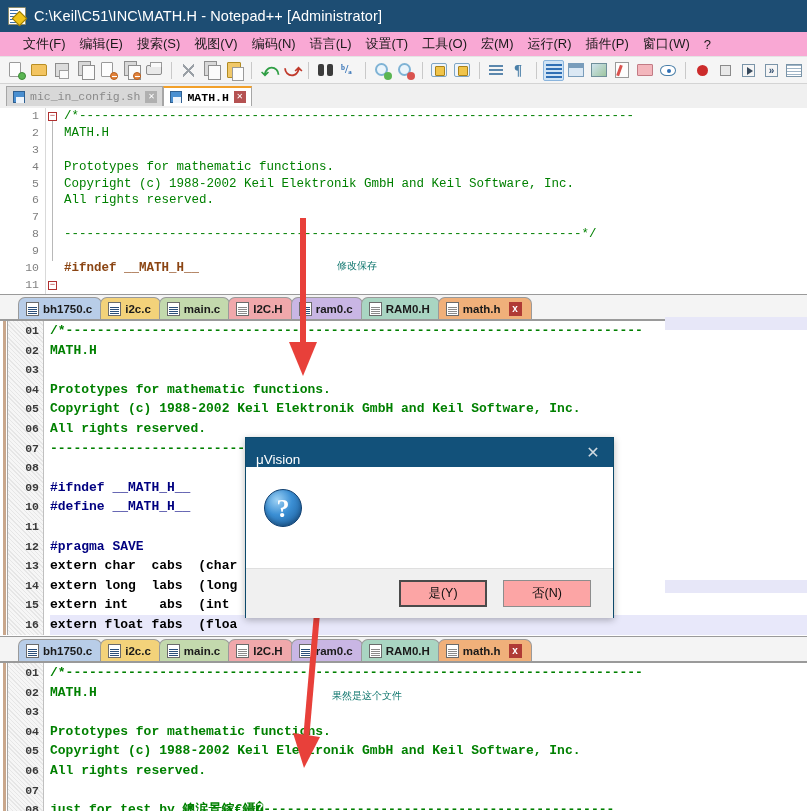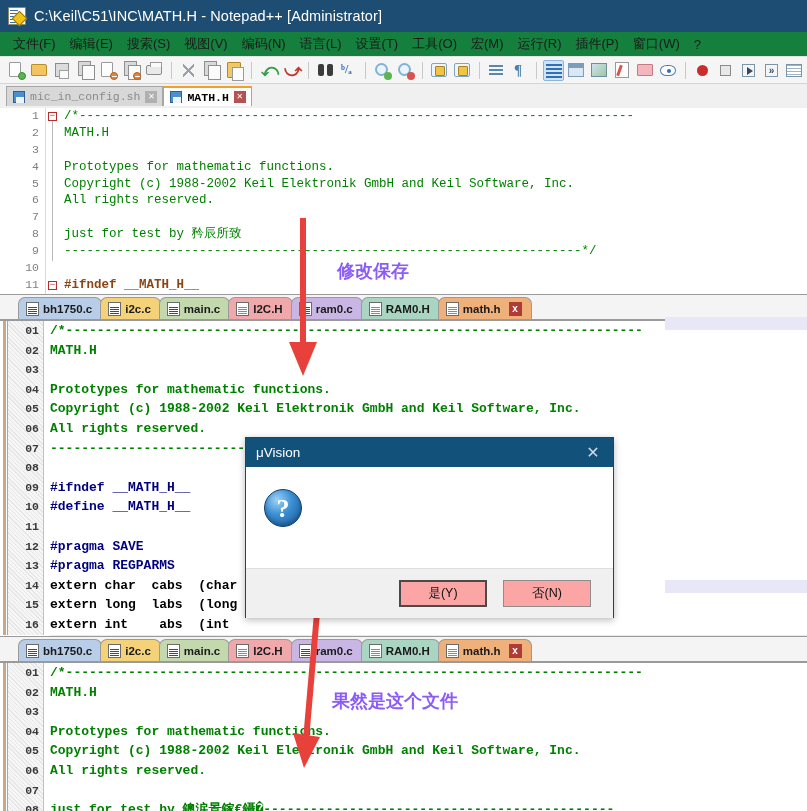--- a/index.html
+++ b/index.html
@@ -27,22 +27,22 @@
     content:""; position:absolute; left:1px; top:2px; width:8px; height:13px;
     background: repeating-linear-gradient(to bottom,#3a6fa8 0 1px,transparent 1px 3px);
   }
   .npp-title-icon::after {
     content:""; position:absolute; right:0px; bottom:0px; width:9px; height:9px;
     background:#f0c419; border:1px solid #9a7a00; transform: rotate(45deg);
   }
   .npp-title-text { white-space:nowrap; letter-spacing:0.1px; }
 
   .npp-menubar {
-    height: 25px; background:#15803d; display:flex; align-items:center;
-    padding-left: 6px; font-size: 13px; color:#1a1a1a; border-bottom:1px solid #e4e4e4;
+    height: 25px; background:#f9a8d4; display:flex; align-items:center;
+    padding-left: 16px; font-size: 13px; color:#1a1a1a; border-bottom:1px solid #e4e4e4;
   }
   .menu-item { padding: 2px 7px; white-space:nowrap; cursor:default; }
 
   .npp-toolbar {
     height: 27px; background:#f5f5f5; display:flex; align-items:center;
     padding-left: 6px; gap:2px; border-bottom:1px solid #d4d4d4;
   }
   .tb-btn { width:21px; height:21px; position:relative; display:inline-block; flex:0 0 auto; }
   .tb-sep { width:1px; height:17px; background:#c9c9c9; margin:0 4px; flex:0 0 auto; }
   .tb-btn.active { background:#cfe3f5; border:1px solid #8ab4dc; border-radius:2px; }
@@ -158,42 +158,42 @@
   .keil-code .kcl.blue { color:#000080; }
   .keil-code .kcl.black { color:#000000; }
   .keil-code .kcl.hl { background:#e8e8fa; }
 
   
   .lav-band { position:absolute; background:#e7e7f8; }
 
   
   .dlg { position:absolute; left:245px; top:437px; width:369px; height:181px;
          background:#ffffff; border:1px solid #0d4a6b; box-shadow:0 2px 7px rgba(0,0,0,.28); z-index:40; }
-  .dlg-title { height:29px; background:#12517a; color:#ffffff; display:flex; align-items:center;
+  .dlg-title { height:29px; background:#12517a; color:#ffffff; display:flex; align-items:flex-end;
                justify-content:space-between; padding:0 0 0 10px; font-size:13.5px; }
   .dlg-close { width:40px; height:29px; color:#cfd9e0; font-size:16px; line-height:29px; text-align:center; }
   .dlg-body { height:101px; background:#ffffff; display:flex; align-items:flex-start; padding:22px 16px 0 18px; gap:16px; }
   .dlg-qicon { width:38px; height:38px; border-radius:50%; flex:0 0 auto;
                background:radial-gradient(circle at 34% 28%, #9ed2f5 0%, #3b8fd4 42%, #17538f 100%);
                border:1px solid #0d3e70; color:#ffffff; font:bold 26px "Liberation Serif",serif;
                text-align:center; line-height:37px; box-shadow:inset 0 -2px 4px rgba(0,0,0,.25); }
   .dlg-texts { padding-top:2px; }
   .dlg-line1 { font-size:13px; color:#111; margin-bottom:17px; }
   .dlg-line2 { font-size:13px; color:#111; }
   .dlg-footer { height:50px; background:#f0f0f0; border-top:1px solid #dfdfdf;
                 display:flex; align-items:center; justify-content:flex-end; gap:16px; padding-right:22px; }
   .dlg-btn { width:88px; height:27px; background:#fca5a5; border:1px solid #8d8d8d;
              font-size:12.5px; color:#111; display:flex; align-items:center; justify-content:center; }
   .dlg-btn.default { border:2px solid #4a4a4a; }
 
   
   .keil2 { position:absolute; left:0; top:637px; width:807px; height:174px; background:#ffffff; }
 
   
-  .anno-text { position:absolute; color:#8b5cf6; font-size:18px; font-weight:bold; white-space:nowrap; z-index:30;}
+  .anno-text { position:absolute; color:#0f766e; font-size:10px; font-weight:normal; white-space:nowrap; z-index:30;}
   .arrow-svg { position:absolute; z-index:29; pointer-events:none; }
   .sep-line { position:absolute; left:0; width:807px; height:1px; background:#9a9a9a; }
 </style>
 </head>
 <body>
 
 <div id="root">
 
   <div class="npp-window">
 
@@ -353,21 +353,20 @@
         <div class="fold-box" style="top:173px;">−</div>
       </div>
       <div class="npp-code">
         <div class="cl">/*--------------------------------------------------------------------------</div>
         <div class="cl">MATH.H</div>
         <div class="cl"></div>
         <div class="cl">Prototypes for mathematic functions.</div>
         <div class="cl">Copyright (c) 1988-2002 Keil Elektronik GmbH and Keil Software, Inc.</div>
         <div class="cl">All rights reserved.</div>
         <div class="cl"></div>
-        <div class="cl">just for test by 矜辰所致</div>
         <div class="cl">---------------------------------------------------------------------*/</div>
         <div class="cl"></div>
         <div class="cl pre">#ifndef __MATH_H__</div>
       </div>
     </div>
   </div>
 
   <div class="keil1">
     <div class="keil-tabbar">
       <div class="ktab" style="background:#b8cde8">
@@ -430,21 +429,20 @@
         <div class="kcl"></div>
         <div class="kcl">Prototypes for mathematic functions.</div>
         <div class="kcl">Copyright (c) 1988-2002 Keil Elektronik GmbH and Keil Software, Inc.</div>
         <div class="kcl">All rights reserved.</div>
         <div class="kcl">---------------------------------------------------------------------*/</div>
         <div class="kcl"></div>
         <div class="kcl blue">#ifndef __MATH_H__</div>
         <div class="kcl blue">#define __MATH_H__</div>
         <div class="kcl"></div>
         <div class="kcl blue">#pragma SAVE</div>
-        <div class="kcl blue">#pragma REGPARMS</div>
         <div class="kcl black">extern char  cabs  (char</div>
         <div class="kcl black">extern long  labs  (long</div>
         <div class="kcl black">extern int    abs  (int</div>
         <div class="kcl black hl">extern float fabs  (floa</div>
         <div class="kcl black">extern float sqrt  (floa</div>
         <div class="kcl black">extern float exp   (float val));</div>
       </div>
     </div>
 
     <div class="lav-band" style="left:665px; top:22px; width:142px; height:13px;"></div>

